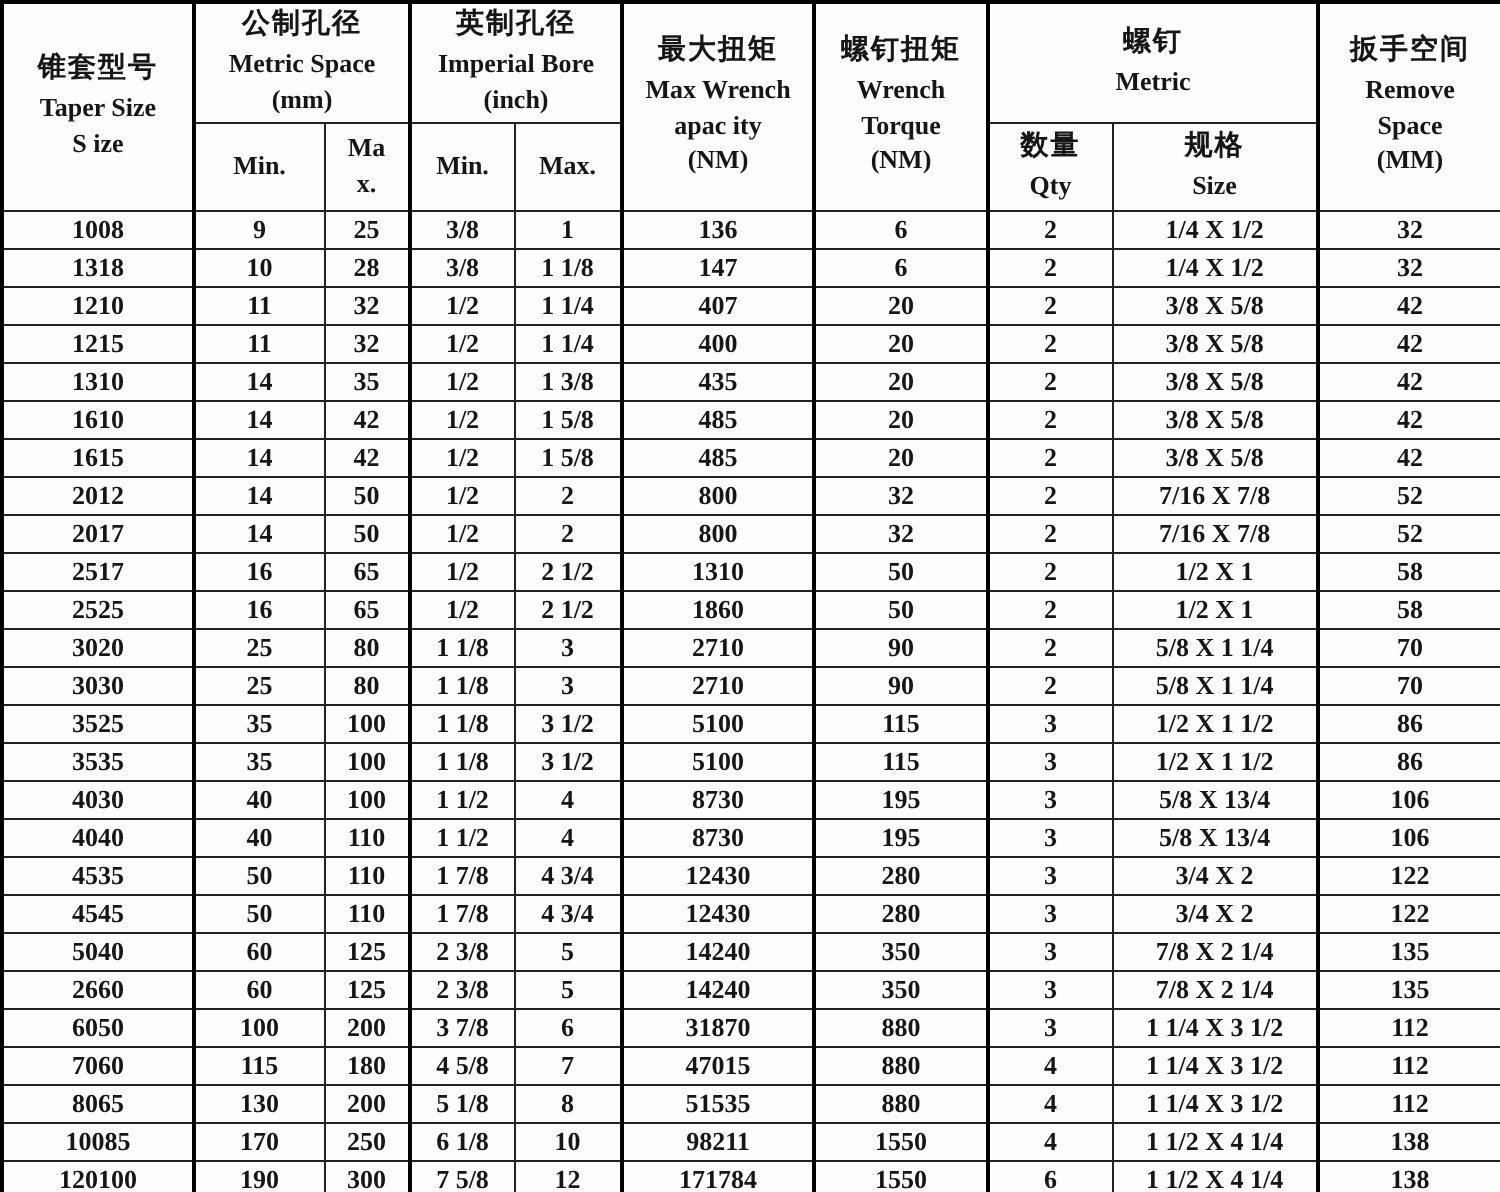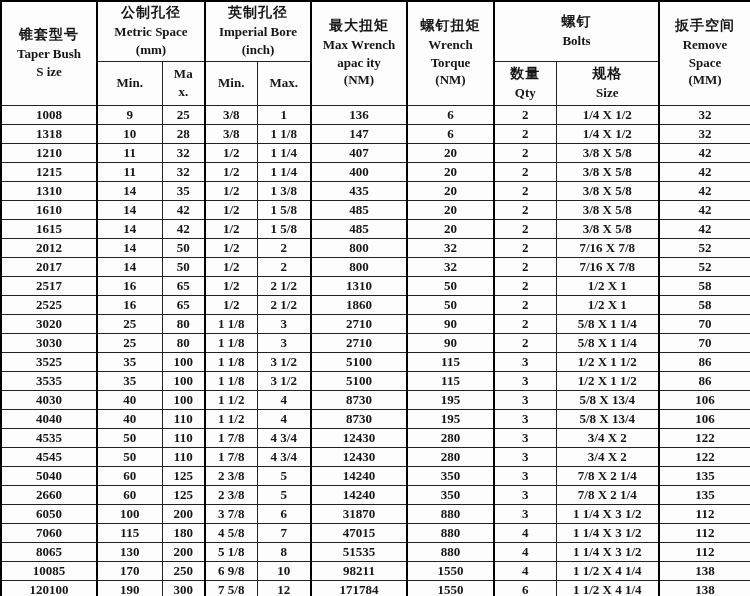--- a/index.html
+++ b/index.html
@@ -65,21 +65,21 @@
         <col style="width:96px">
       <col style="width:87px">
         <col style="width:62px">
         <col style="width:103px">
       <col style="width:92px">
     </colgroup>
     <thead>
       <tr class="group-row">
         <th rowspan="2">
           <span class="hline cjk">锥套型号</span>
-          <span class="hline">Taper Bush</span>
+          <span class="hline">Taper Size</span>
           <span class="hline">S ize</span>
         </th>
         <th colspan="2" class="grp">
           <span class="hline cjk">公制孔径</span>
           <span class="hline">Metric Space</span>
           <span class="hline">(mm)</span>
         </th>
         <th colspan="2" class="grp">
           <span class="hline cjk">英制孔径</span>
           <span class="hline">Imperial Bore</span>
@@ -92,21 +92,21 @@
           <span class="hline">(NM)</span>
         </th>
         <th rowspan="2" class="grp">
           <span class="hline cjk">螺钉扭矩</span>
           <span class="hline">Wrench</span>
           <span class="hline">Torque</span>
           <span class="hline">(NM)</span>
         </th>
         <th colspan="2" class="grp">
           <span class="hline cjk">螺钉</span>
-          <span class="hline">Bolts</span>
+          <span class="hline">Metric</span>
         </th>
         <th rowspan="2" class="grp">
           <span class="hline cjk">扳手空间</span>
           <span class="hline">Remove</span>
           <span class="hline">Space</span>
           <span class="hline">(MM)</span>
         </th>
       </tr>
       <tr class="sub-row">
         <th class="grp">
@@ -418,21 +418,21 @@
           <td class="grp">51535</td>
           <td class="grp">880</td>
           <td class="grp">4</td>
           <td class="sub">1 1/4 X 3 1/2</td>
           <td class="grp">112</td>
         </tr>
         <tr>
           <td>10085</td>
           <td class="grp">170</td>
           <td class="sub">250</td>
-          <td class="grp">6 9/8</td>
+          <td class="grp">6 1/8</td>
           <td class="sub">10</td>
           <td class="grp">98211</td>
           <td class="grp">1550</td>
           <td class="grp">4</td>
           <td class="sub">1 1/2 X 4 1/4</td>
           <td class="grp">138</td>
         </tr>
         <tr>
           <td>120100</td>
           <td class="grp">190</td>

